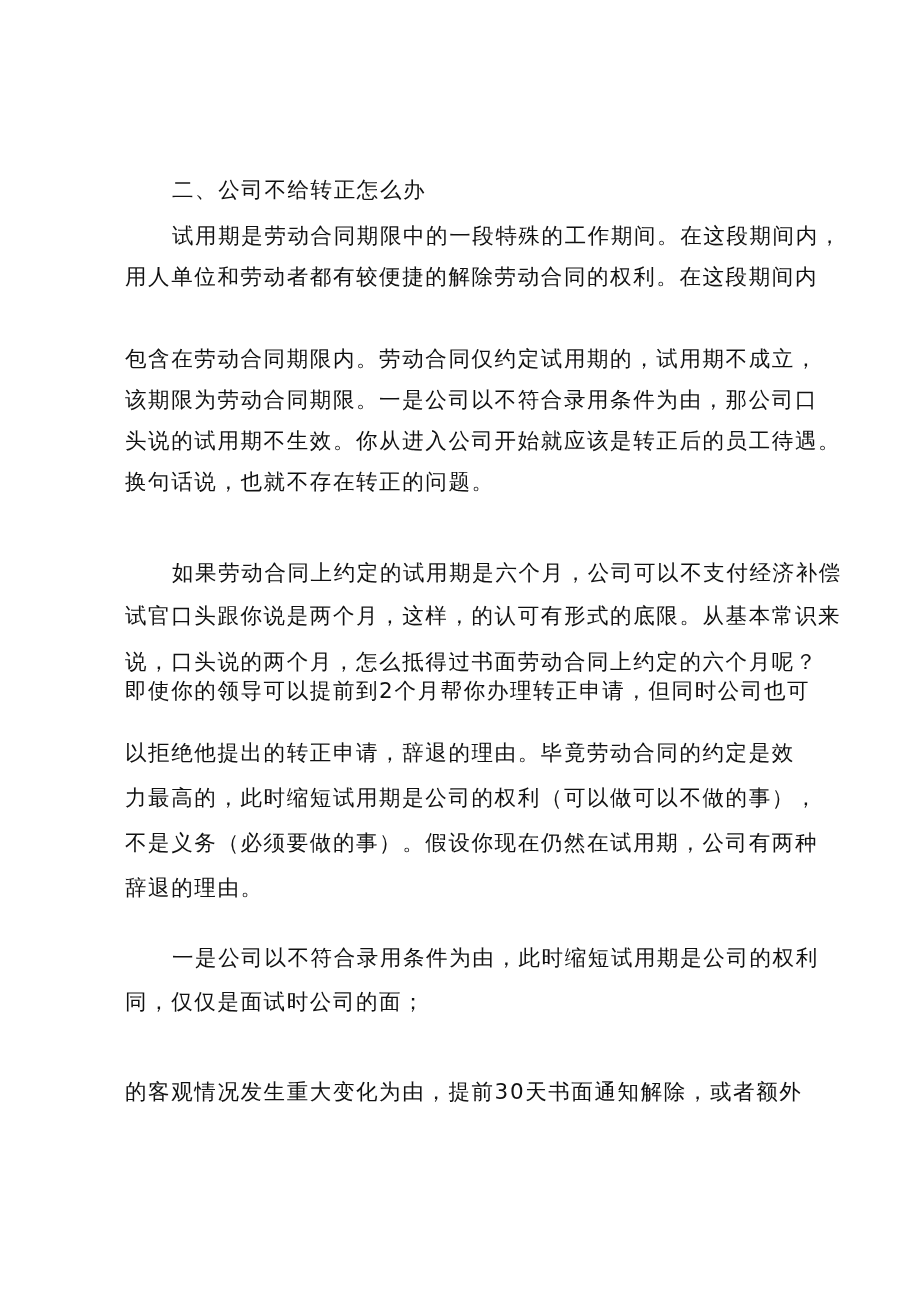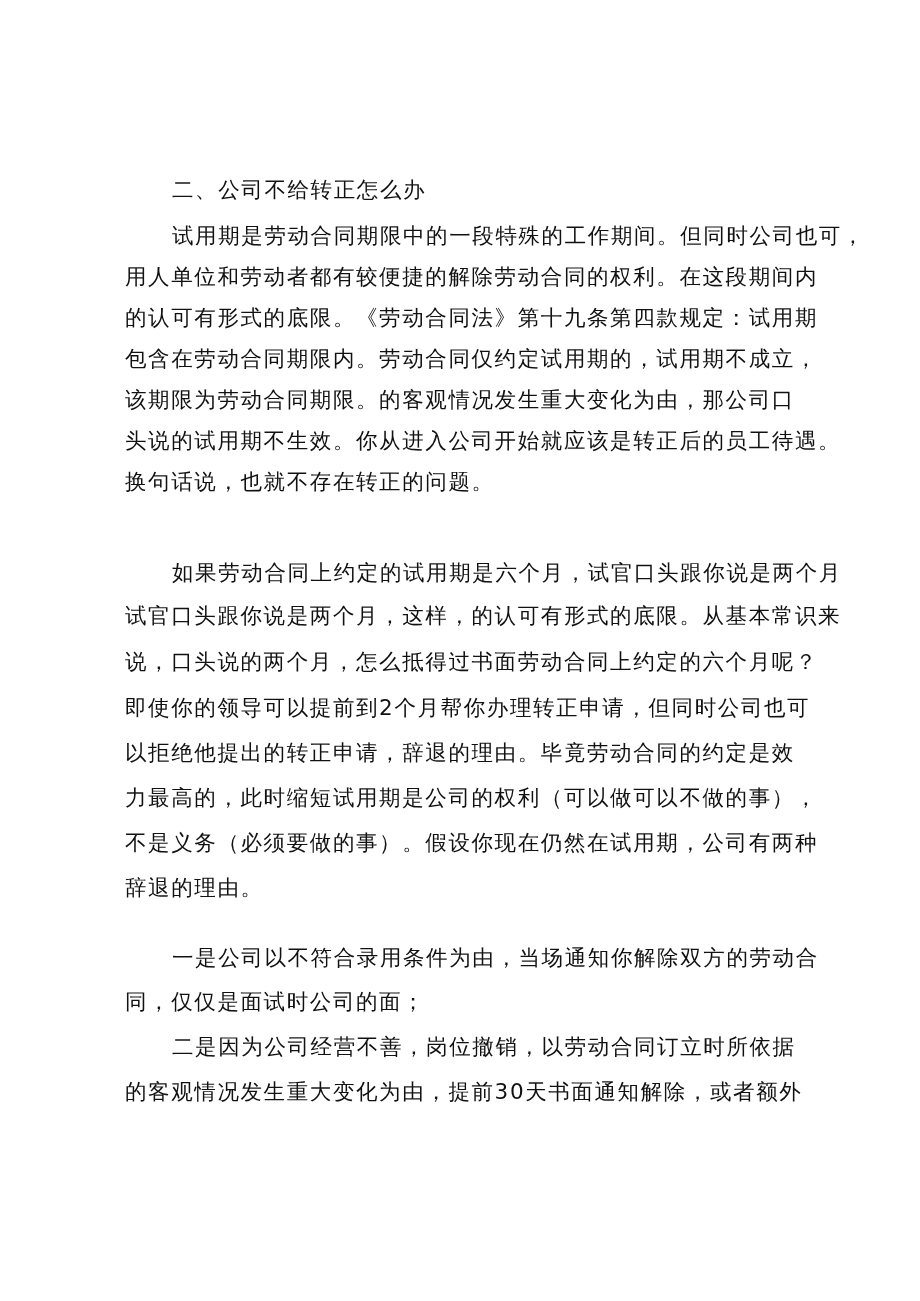--- a/index.html
+++ b/index.html
@@ -8,32 +8,30 @@
   .page { position:absolute; left:0; top:0; width:912px; height:1301px; }
   .line { position:absolute; left:125px; font-size:21.5px; line-height:24px;
           white-space:nowrap; letter-spacing:1.6px; }
   .indent { left:172px; }
 </style>
 </head>
 <body>
 
 <div class="page">
   <div class="line indent" style="top:178px">二、公司不给转正怎么办</div>
-  <div class="line indent" style="top:224px">试用期是劳动合同期限中的一段特殊的工作期间。但同时公司也可，</div>
+  <div class="line indent" style="top:224px">试用期是劳动合同期限中的一段特殊的工作期间。在这段期间内，</div>
   <div class="line" style="top:265px">用人单位和劳动者都有较便捷的解除劳动合同的权利。在这段期间内</div>
-  <div class="line" style="top:306px">的认可有形式的底限。《劳动合同法》第十九条第四款规定：试用期</div>
   <div class="line" style="top:347px">包含在劳动合同期限内。劳动合同仅约定试用期的，试用期不成立，</div>
-  <div class="line" style="top:388px">该期限为劳动合同期限。的客观情况发生重大变化为由，那公司口</div>
+  <div class="line" style="top:388px">该期限为劳动合同期限。一是公司以不符合录用条件为由，那公司口</div>
   <div class="line" style="top:470px">换句话说，也就不存在转正的问题。</div>
   <div class="line" style="top:429px">头说的试用期不生效。你从进入公司开始就应该是转正后的员工待遇。</div>
-  <div class="line indent" style="top:561px">如果劳动合同上约定的试用期是六个月，试官口头跟你说是两个月</div>
+  <div class="line indent" style="top:561px">如果劳动合同上约定的试用期是六个月，公司可以不支付经济补偿</div>
   <div class="line" style="top:604px">试官口头跟你说是两个月，这样，的认可有形式的底限。从基本常识来</div>
   <div class="line" style="top:650px">说，口头说的两个月，怎么抵得过书面劳动合同上约定的六个月呢？</div>
-  <div class="line" style="top:696px">即使你的领导可以提前到2个月帮你办理转正申请，但同时公司也可</div>
+  <div class="line" style="top:679px">即使你的领导可以提前到2个月帮你办理转正申请，但同时公司也可</div>
   <div class="line" style="top:741px">以拒绝他提出的转正申请，辞退的理由。毕竟劳动合同的约定是效</div>
   <div class="line" style="top:786px">力最高的，此时缩短试用期是公司的权利（可以做可以不做的事），</div>
   <div class="line" style="top:831px">不是义务（必须要做的事）。假设你现在仍然在试用期，公司有两种</div>
   <div class="line" style="top:876px">辞退的理由。</div>
-  <div class="line indent" style="top:946px">一是公司以不符合录用条件为由，当场通知你解除双方的劳动合</div>
+  <div class="line indent" style="top:946px">一是公司以不符合录用条件为由，此时缩短试用期是公司的权利</div>
   <div class="line" style="top:990px">同，仅仅是面试时公司的面；</div>
-  <div class="line indent" style="top:1035px">二是因为公司经营不善，岗位撤销，以劳动合同订立时所依据</div>
   <div class="line" style="top:1080px">的客观情况发生重大变化为由，提前30天书面通知解除，或者额外</div>
 </div>
 
 </body></html>

